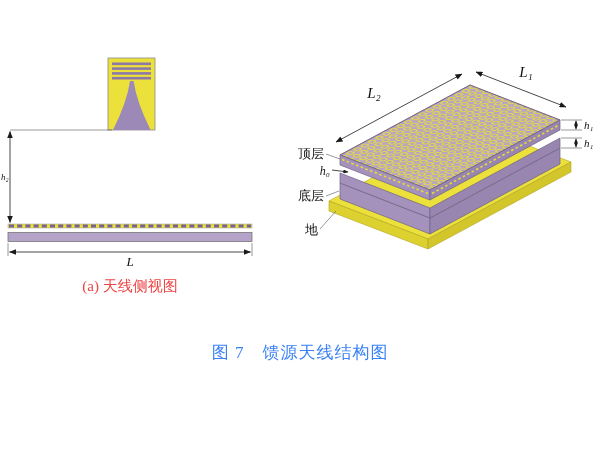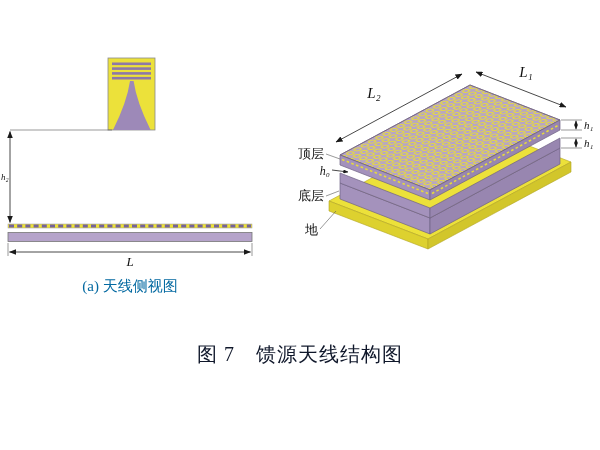--- a/index.html
+++ b/index.html
@@ -1,20 +1,20 @@
 <!DOCTYPE html>
 <html><head>
 <meta charset="utf-8">
 <style>
   html,body{margin:0;padding:0;}
   body{width:600px;height:450px;background:#ffffff;font-family:"Liberation Serif","DejaVu Serif",serif;}
   #canvas{position:relative;width:600px;height:450px;background:#ffffff;overflow:hidden;}
   .panel-svg{position:absolute;}
-  .caption{position:absolute;text-align:center;font-size:15px;color:#0369a1;}
-  .fig-title{position:absolute;top:341px;left:0;width:600px;text-align:center;font-size:20px;color:#0f172a;letter-spacing:1px;}
+  .caption{position:absolute;text-align:center;font-size:15px;color:#ef4444;}
+  .fig-title{position:absolute;top:341px;left:0;width:600px;text-align:center;font-size:17px;color:#3b82f6;letter-spacing:1px;}
   text{fill:#111;font-family:"Liberation Serif","DejaVu Serif",serif;}
   .math{font-style:italic;}
   .cjk{font-style:normal;}
   .dim{stroke:#1a1a1a;stroke-width:0.8;fill:none;}
   .ext{stroke:#555;stroke-width:0.6;fill:none;}
   .face-pt{fill:#b5a3ca;}
   .face-pl{fill:#a492bc;}
   .face-pr{fill:#9886b0;}
   .face-yt{fill:#ece13a;}
   .face-yl{fill:#ddd12f;}

